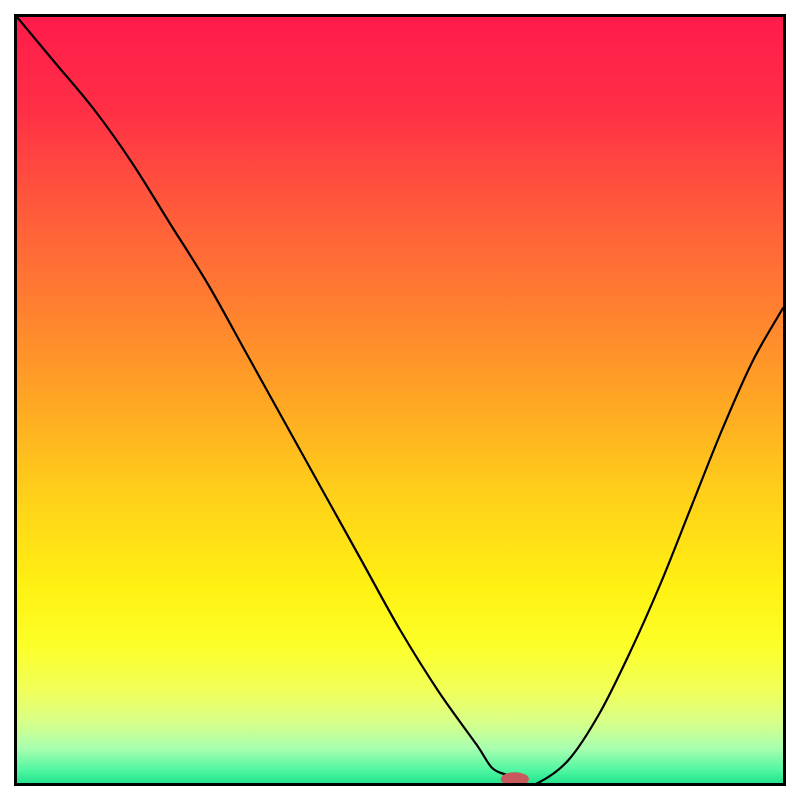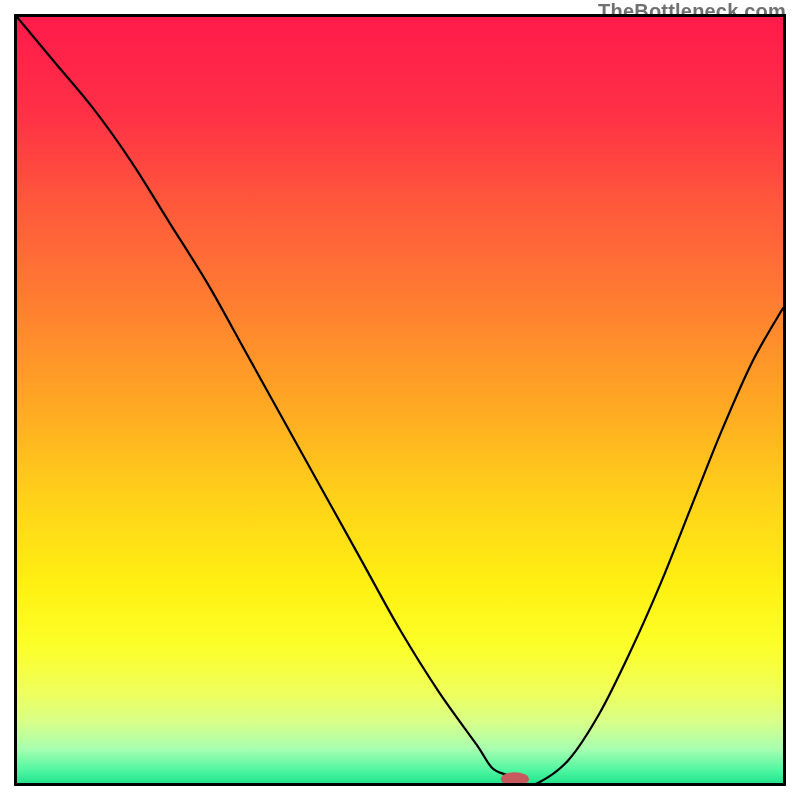--- a/index.html
+++ b/index.html
@@ -47,21 +47,20 @@
     stroke: #000;
     stroke-width: 2.2;
     stroke-linejoin: round;
     stroke-linecap: round;
   }
 </style>
 </head>
 <body>
 
 <div class="chart">
-  <div class="watermark">TheBottleneck.com</div>
 
   <div class="plot-area">
     <svg id="plot-svg" viewBox="0 0 766 766" preserveAspectRatio="none">
       <defs>
         <linearGradient id="bg-grad" x1="0" y1="0" x2="0" y2="1">
             <stop offset="0%" stop-color="#ff1b4b"></stop>
             <stop offset="12%" stop-color="#ff2f46"></stop>
             <stop offset="25%" stop-color="#ff5a3b"></stop>
             <stop offset="38%" stop-color="#ff8030"></stop>
             <stop offset="50%" stop-color="#ffa624"></stop>

